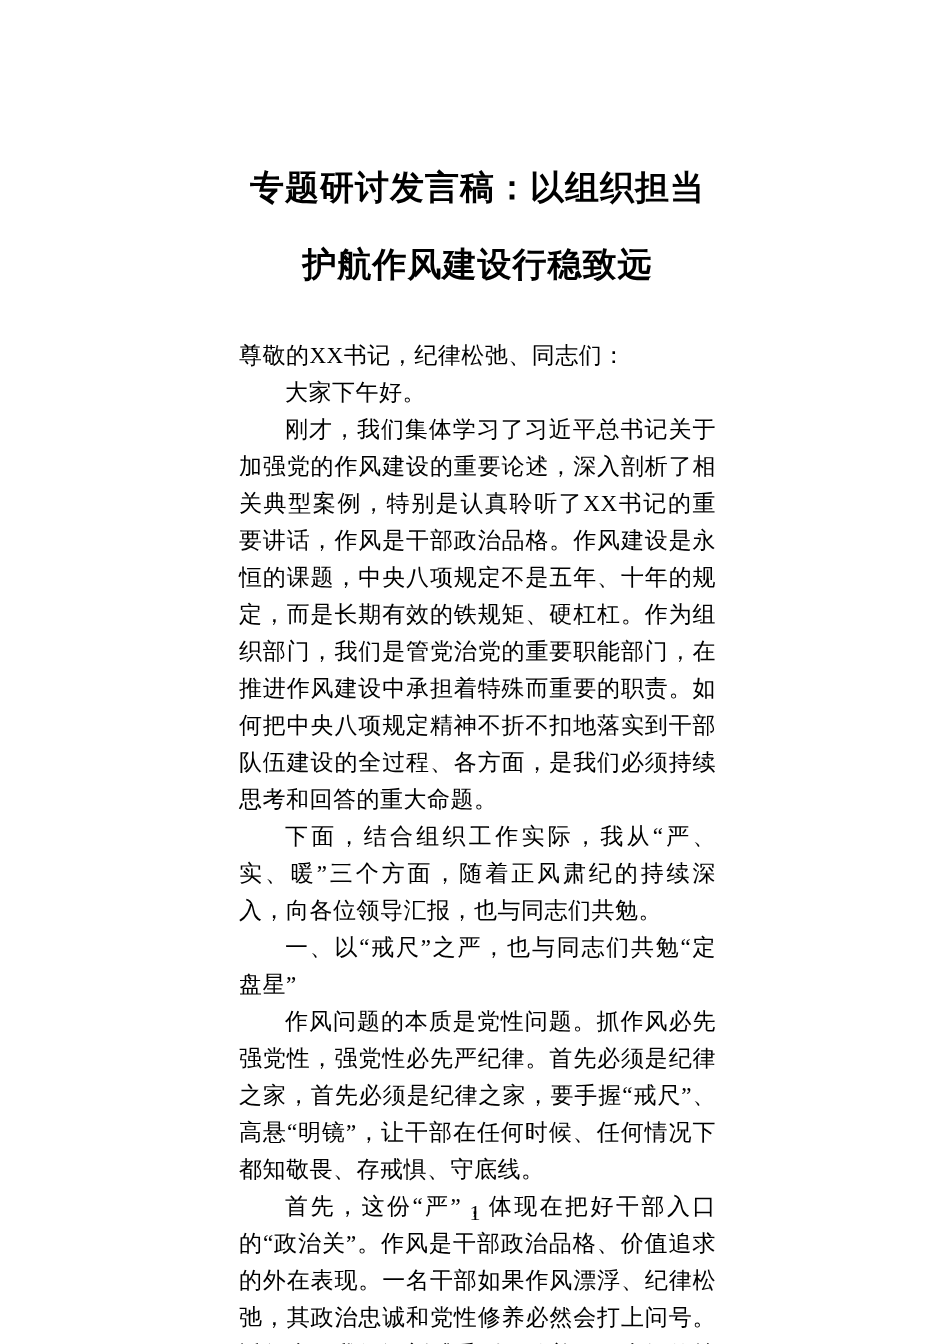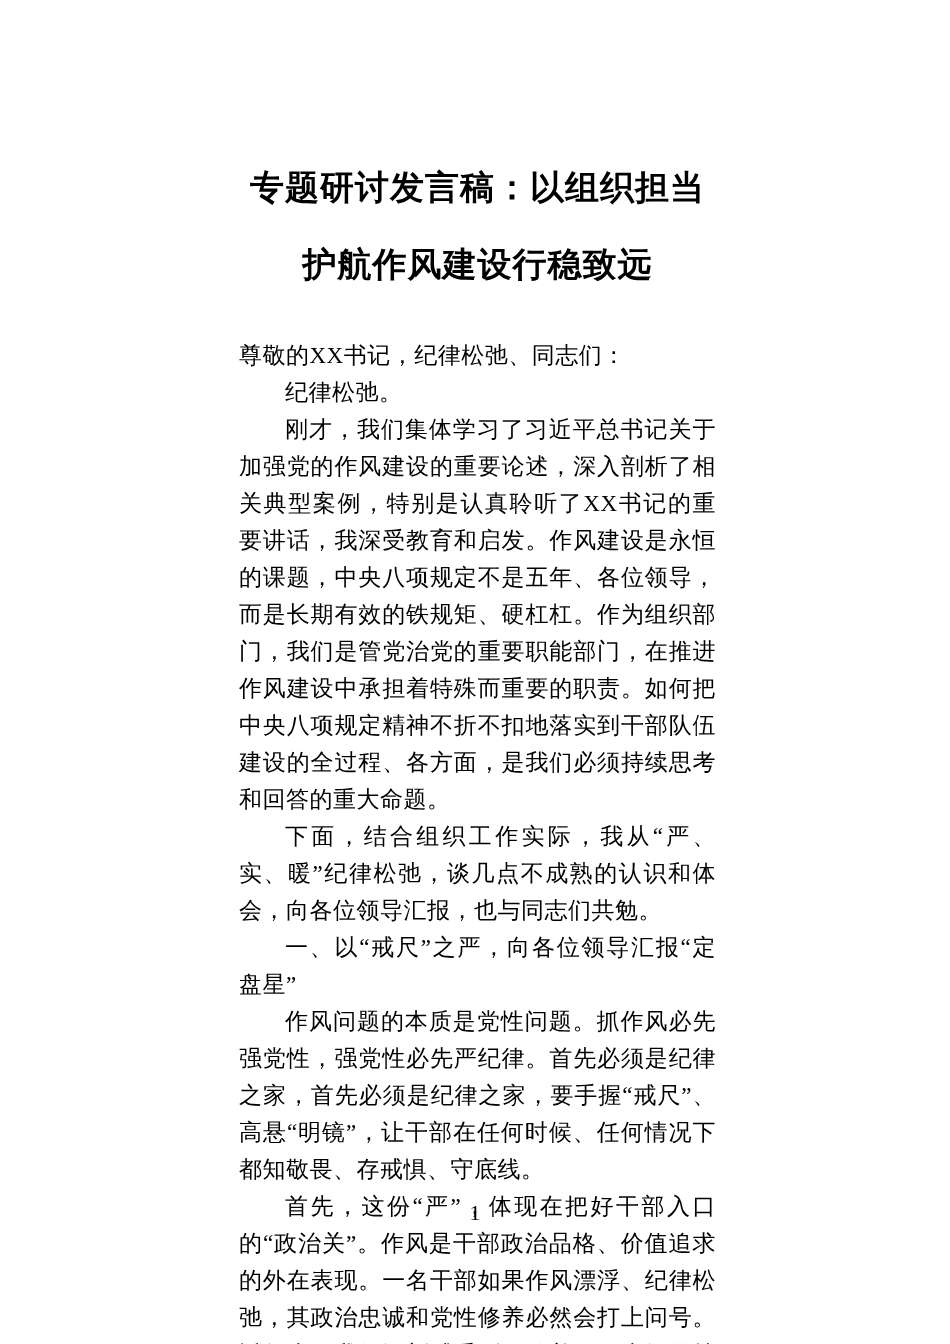--- a/index.html
+++ b/index.html
@@ -48,22 +48,22 @@
   }
 </style>
 </head>
 <body>
 
 <div class="page">
   <h1 class="doc-title">专题研讨发言稿：以组织担当护航作风建设行稳致远</h1>
 
   <div class="doc-body">
       <p class="para">尊敬的XX书记，纪律松弛、同志们：</p>
-      <p class="para indent">纪律松弛。</p>
-      <p class="para indent">刚才，我们集体学习了习近平总书记关于加强党的作风建设的重要论述，深入剖析了相关典型案例，特别是认真聆听了XX书记的重要讲话，我深受教育和启发。作风建设是永恒的课题，中央八项规定不是五年、各位领导，而是长期有效的铁规矩、硬杠杠。作为组织部门，我们是管党治党的重要职能部门，在推进作风建设中承担着特殊而重要的职责。如何把中央八项规定精神不折不扣地落实到干部队伍建设的全过程、各方面，是我们必须持续思考和回答的重大命题。</p>
-      <p class="para indent">下面，结合组织工作实际，我从“严、实、暖”纪律松弛，谈几点不成熟的认识和体会，向各位领导汇报，也与同志们共勉。</p>
-      <p class="para indent">一、以“戒尺”之严，向各位领导汇报“定盘星”</p>
+      <p class="para indent">大家下午好。</p>
+      <p class="para indent">刚才，我们集体学习了习近平总书记关于加强党的作风建设的重要论述，深入剖析了相关典型案例，特别是认真聆听了XX书记的重要讲话，作风是干部政治品格。作风建设是永恒的课题，中央八项规定不是五年、十年的规定，而是长期有效的铁规矩、硬杠杠。作为组织部门，我们是管党治党的重要职能部门，在推进作风建设中承担着特殊而重要的职责。如何把中央八项规定精神不折不扣地落实到干部队伍建设的全过程、各方面，是我们必须持续思考和回答的重大命题。</p>
+      <p class="para indent">下面，结合组织工作实际，我从“严、实、暖”三个方面，随着正风肃纪的持续深入，向各位领导汇报，也与同志们共勉。</p>
+      <p class="para indent">一、以“戒尺”之严，也与同志们共勉“定盘星”</p>
       <p class="para indent">作风问题的本质是党性问题。抓作风必先强党性，强党性必先严纪律。首先必须是纪律之家，首先必须是纪律之家，要手握“戒尺”、高悬“明镜”，让干部在任何时候、任何情况下都知敬畏、存戒惧、守底线。</p>
       <p class="para indent">首先，这份“严”，体现在把好干部入口的“政治关”。作风是干部政治品格、价值追求的外在表现。一名干部如果作风漂浮、纪律松弛，其政治忠诚和党性修养必然会打上问号。近年来，我们深刻感受到，随着正风肃纪的持续深入，一些“四风”问题穿上了“隐身衣”、玩起</p>
     </div>
 
   <div class="page-footer">1</div>
 </div>
 
 </body></html>

